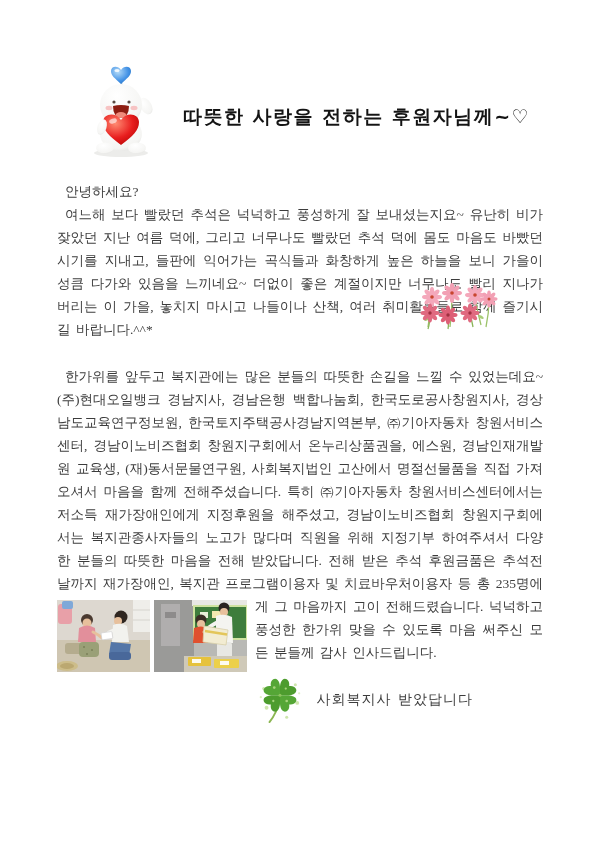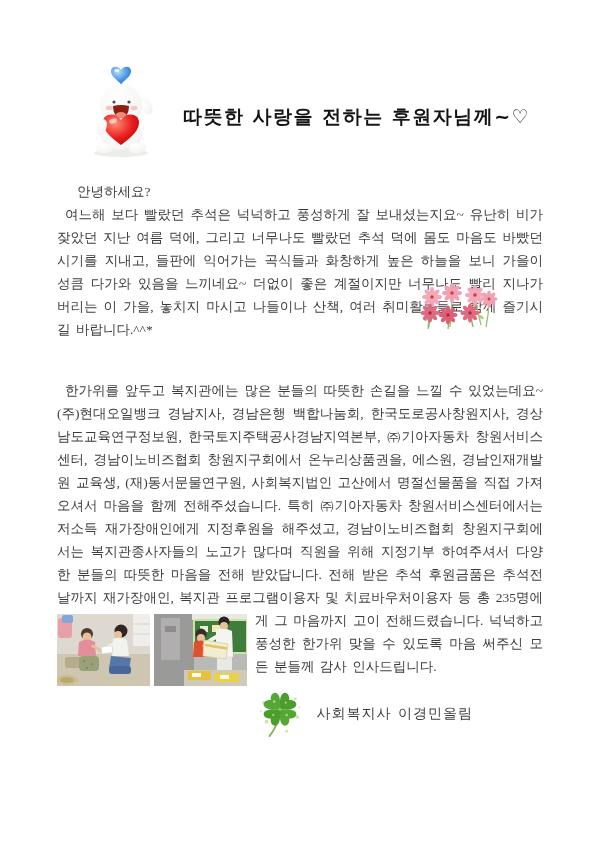--- a/index.html
+++ b/index.html
@@ -18,23 +18,23 @@
     font-weight:bold; font-size:19px; letter-spacing:1.5px;
     color:#141414; margin:40px 12px 0 26px; white-space:nowrap;
   }
 
   
   .body-text {
     margin-top:22px; font-size:13.5px; line-height:23px;
     color:#3c3c3c; text-align:justify; word-spacing:2px;
   }
   .para { margin:0; text-indent:8px; }
-  .para.spaced { margin-top:38px; }
+  .para.spaced { margin-top:24px; }
   .para.cleared { clear:left; }
-  .greeting { text-indent:8px;margin-left:12px; }
+  .greeting { text-indent:8px; }
 
   
   .photostrip {
     float:left; width:190px; height:72px;
     margin:5px 8px 2px 0; display:flex; gap:4px;
   }
   .photostrip svg { width:93px; height:72px; display:block; }
 
   
   .flowers { position:absolute; left:418px; top:281px; width:84px; height:52px; }
@@ -228,18 +228,18 @@
             <use href="#leaf" transform="translate(24,22) rotate(135)" fill="#55a636"></use>
             <use href="#leaf" transform="translate(24,22) rotate(225)" fill="#4d9c2e"></use>
             <use href="#leaf" transform="translate(24,22) rotate(315)" fill="#55a636"></use>
             <circle cx="18" cy="14" r="1.4" fill="#a6d47c"></circle>
             <circle cx="30" cy="15" r="1.2" fill="#a6d47c"></circle>
             <circle cx="17" cy="28" r="1.2" fill="#a6d47c"></circle>
             <circle cx="31" cy="28" r="1.4" fill="#a6d47c"></circle>
             <circle cx="24" cy="22" r="1.6" fill="#8cc45e"></circle>
           </svg>
         </div>
-        <div class="signature-text">사회복지사 이경민올림</div>
+        <div class="signature-text">사회복지사 받았답니다</div>
       </div>
 
     </div>
   </div>
 </div>
 
 </body></html>

